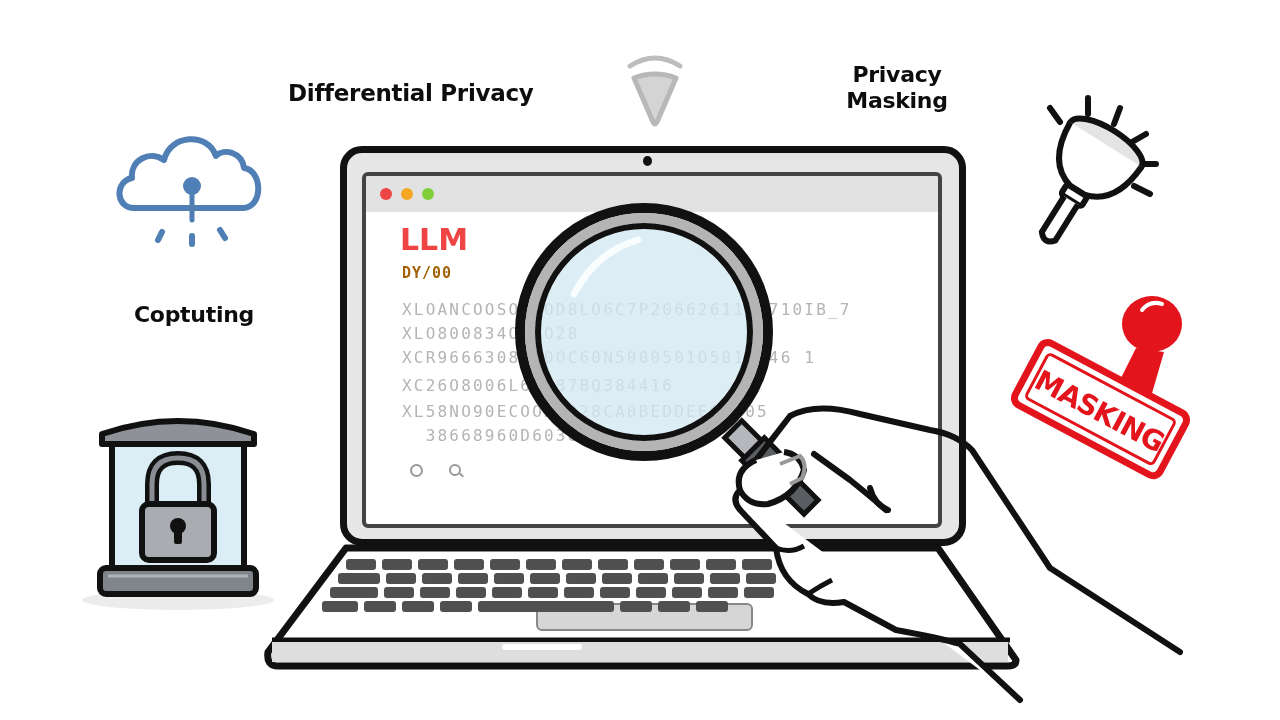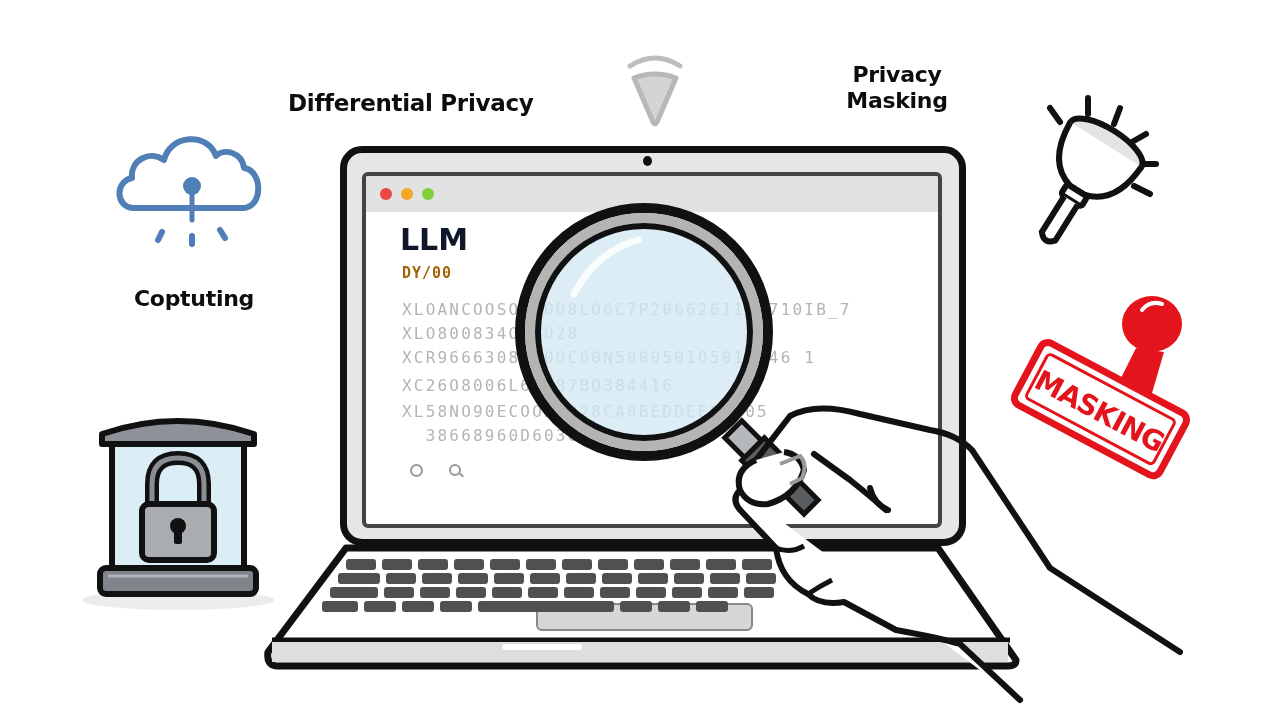--- a/index.html
+++ b/index.html
@@ -16,35 +16,35 @@
     position: absolute; left: 340px; top: 146px; width: 626px; height: 400px;
     border: 7px solid #111; border-radius: 22px; background: #e6e6e6;
   }
   .camera { position: absolute; left: 643px; top: 156px; width: 9px; height: 10px; border-radius: 50%; background: #111; }
   .screen {
     position: absolute; left: 362px; top: 172px; width: 580px; height: 356px;
     border: 4px solid #444; border-radius: 6px; background: #ffffff; overflow: hidden;
   }
   .titlebar { height: 36px; background: #e2e2e2; display: flex; align-items: center; padding-left: 14px; gap: 9px; }
   .dot { width: 12px; height: 12px; border-radius: 50%; }
-  .app-title { position: absolute; left: 34px; top: 46px; font-size: 30px; font-weight: bold; color: #0f172a; font-family: "DejaVu Sans", sans-serif; }
+  .app-title { position: absolute; left: 34px; top: 46px; font-size: 30px; font-weight: bold; color: #ef4444; font-family: "DejaVu Sans", sans-serif; }
   .app-sub { position: absolute; left: 36px; top: 88px; font-size: 15px; font-weight: bold; color: #a16207; font-family: "DejaVu Sans Mono", monospace; letter-spacing: 1px; }
   .code-line {
     position: absolute; font-family: "DejaVu Sans Mono", monospace; font-size: 16px;
     color: #b4b4b4; letter-spacing: 2.2px; white-space: nowrap;
   }
   .screen-icons { position: absolute; left: 44px; top: 288px; display: flex; gap: 26px; }
   .circ-icon { width: 13px; height: 13px; border: 2px solid #999; border-radius: 50%; }
   .key-row { position: absolute; display: flex; gap: 6px; }
   .key { height: 11px; background: #505050; border-radius: 3px; }
 </style>
 </head>
 <body>
 
-<div class="label" style="left:288px; top:80px; font-size:23px;margin-top:10px;">Differential Privacy</div>
+<div class="label" style="left:288px; top:80px; font-size:23px;">Differential Privacy</div>
 
 <div class="label" style="left:832px; top:62px; font-size:22px; width:130px;">
   <div>Privacy</div>
   <div>Masking</div>
 </div>
 
 <svg style="left:620px; top:52px;" width="70" height="76" viewBox="0 0 70 76">
   <path d="M10 14 Q35 -2 60 14" fill="none" stroke="#bdbdbd" stroke-width="5" stroke-linecap="round"></path>
   <path d="M14 26 Q35 18 56 26 L37 70 Q35 74 33 70 Z" fill="#d4d4d4" stroke="#b8b8b8" stroke-width="5" stroke-linejoin="round"></path>
 </svg>
@@ -52,21 +52,21 @@
 <svg style="left:112px; top:120px;" width="160" height="130" viewBox="0 0 160 130">
   <path d="M22 88 C4 88 2 62 20 58 C18 40 38 30 52 40 C58 14 96 12 104 36 C112 28 130 32 132 48 C150 50 152 86 132 88 Z" fill="none" stroke="#4f7fb5" stroke-width="6" stroke-linejoin="round"></path>
   <circle cx="80" cy="66" r="9" fill="#4f7fb5"></circle>
   <line x1="80" y1="70" x2="80" y2="100" stroke="#4f7fb5" stroke-width="5" stroke-linecap="round"></line>
   <line x1="50" y1="112" x2="46" y2="120" stroke="#4f7fb5" stroke-width="6" stroke-linecap="round"></line>
   <line x1="80" y1="116" x2="80" y2="124" stroke="#4f7fb5" stroke-width="6" stroke-linecap="round"></line>
   <line x1="108" y1="110" x2="113" y2="118" stroke="#4f7fb5" stroke-width="6" stroke-linecap="round"></line>
 </svg>
 
 <div class="label" style="left:106px; top:282px; font-size:22px; width:176px;">
-  <div style="margin-top:4px;">Coptuting</div>
+  <div style="margin-top:20px;">Coptuting</div>
 </div>
 
 <svg style="left:78px; top:412px;" width="200" height="200" viewBox="0 0 200 200">
   <ellipse cx="100" cy="188" rx="96" ry="10" fill="#ececec"></ellipse>
   <path d="M24 22 Q100 -4 176 22 L176 32 L24 32 Z" fill="#8e9298" stroke="#111" stroke-width="6" stroke-linejoin="round"></path>
   <rect x="34" y="32" width="132" height="126" fill="#dbeef5" stroke="#111" stroke-width="6"></rect>
   <rect x="22" y="156" width="156" height="26" rx="6" fill="#80858c" stroke="#111" stroke-width="6"></rect>
   <line x1="30" y1="164" x2="170" y2="164" stroke="#b0b4ba" stroke-width="3"></line>
   <path d="M74 98 L74 72 Q74 46 100 46 Q126 46 126 72 L126 98" fill="none" stroke="#111" stroke-width="14"></path>
   <path d="M74 98 L74 72 Q74 46 100 46 Q126 46 126 72 L126 98" fill="none" stroke="#8a8e94" stroke-width="5"></path>

